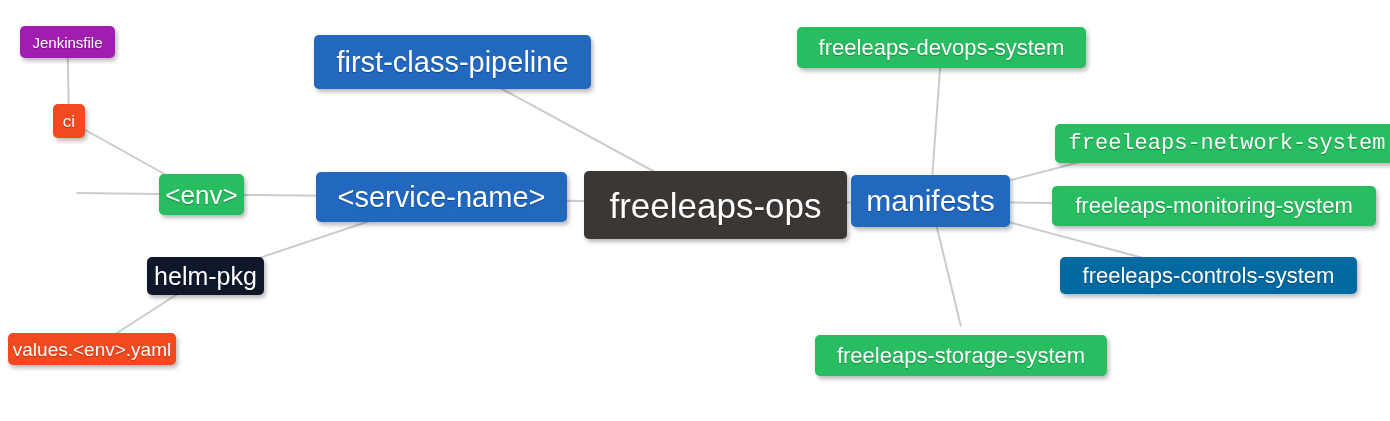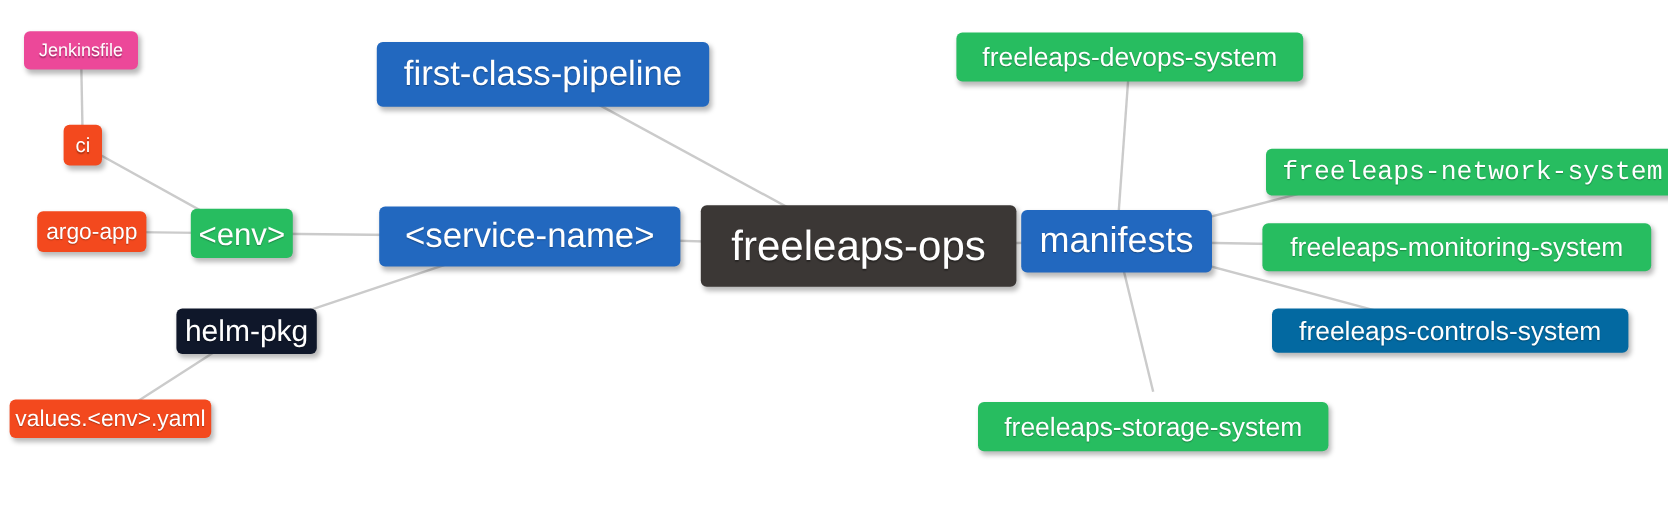--- a/index.html
+++ b/index.html
@@ -53,23 +53,22 @@
       <line x1="92" y1="349" x2="205.5" y2="276" stroke="#cbcbcb" stroke-width="2"></line>
       <line x1="452.5" y1="62" x2="715.5" y2="205" stroke="#cbcbcb" stroke-width="2"></line>
       <line x1="441.5" y1="197" x2="715.5" y2="205" stroke="#cbcbcb" stroke-width="2"></line>
       <line x1="715.5" y1="205" x2="930.5" y2="201" stroke="#cbcbcb" stroke-width="2"></line>
       <line x1="930.5" y1="201" x2="941.5" y2="47.5" stroke="#cbcbcb" stroke-width="2"></line>
       <line x1="930.5" y1="201" x2="1201" y2="130.5" stroke="#cbcbcb" stroke-width="2"></line>
       <line x1="930.5" y1="201" x2="1214" y2="206" stroke="#cbcbcb" stroke-width="2"></line>
       <line x1="930.5" y1="201" x2="1208.5" y2="275.5" stroke="#cbcbcb" stroke-width="2"></line>
       <line x1="930.5" y1="201" x2="961" y2="326.5" stroke="#cbcbcb" stroke-width="2"></line>
     </svg>
-<div class="node" style="left: 20px; top: 26px; width: 95px; height: 32px; font-size: 15px; background: #ec4899; color: rgb(255, 255, 255);">Jenkinsfile</div>
+<div class="node" style="left: 20px; top: 26px; width: 95px; height: 32px; font-size: 15px; background: #a21caf; color: rgb(255, 255, 255);">Jenkinsfile</div>
     <div class="node" style="left: 53px; top: 104px; width: 32px; height: 34px; font-size: 17px; background: rgb(243, 73, 30); color: rgb(255, 255, 255);">ci</div>
-    <div class="node" style="left: 31px; top: 176px; width: 91px; height: 34px; font-size: 19px; background: rgb(243, 73, 30); color: rgb(255, 255, 255);">argo-app</div>
     <div class="node" style="left: 159px; top: 174px; width: 85px; height: 41px; font-size: 26px; background: rgb(39, 189, 96); color: rgb(255, 255, 255);">&lt;env&gt;</div>
     <div class="node" style="left: 147px; top: 257px; width: 117px; height: 38px; font-size: 25px; background: #0f172a; color: rgb(255, 255, 255);">helm-pkg</div>
     <div class="node" style="left: 8px; top: 333px; width: 168px; height: 32px; font-size: 19px; background: rgb(243, 73, 30); color: rgb(255, 255, 255);">values.&lt;env&gt;.yaml</div>
     <div class="node" style="left: 314px; top: 35px; width: 277px; height: 54px; font-size: 29px; background: rgb(34, 104, 191); color: rgb(255, 255, 255);">first-class-pipeline</div>
     <div class="node" style="left: 316px; top: 172px; width: 251px; height: 50px; font-size: 29px; background: rgb(34, 104, 191); color: rgb(255, 255, 255);">&lt;service-name&gt;</div>
     <div class="node" style="left: 584px; top: 171px; width: 263px; height: 68px; font-size: 35px; background: rgb(59, 55, 53); color: rgb(255, 255, 255);">freeleaps-ops</div>
     <div class="node" style="left: 851px; top: 175px; width: 159px; height: 52px; font-size: 30px; background: rgb(34, 104, 191); color: rgb(255, 255, 255);">manifests</div>
     <div class="node" style="left: 797px; top: 27px; width: 289px; height: 41px; font-size: 22px; background: rgb(39, 189, 96); color: rgb(255, 255, 255);">freeleaps-devops-system</div>
     <div class="node" style="left: 1055px; top: 124px; width: 344px; height: 39px; font-size: 22px; background: rgb(39, 189, 96); color: rgb(255, 255, 255); font-family: Liberation Mono, monospace;">freeleaps-network-system</div>
     <div class="node" style="left: 1052px; top: 186px; width: 324px; height: 40px; font-size: 22px; background: rgb(39, 189, 96); color: rgb(255, 255, 255);">freeleaps-monitoring-system</div>

